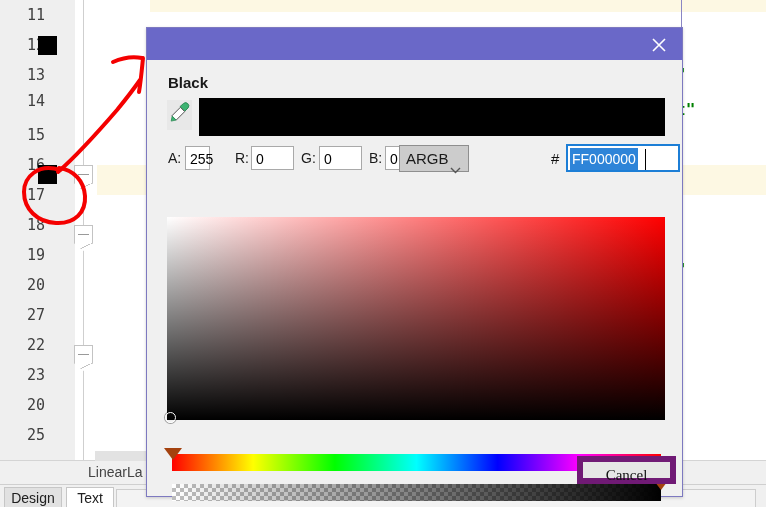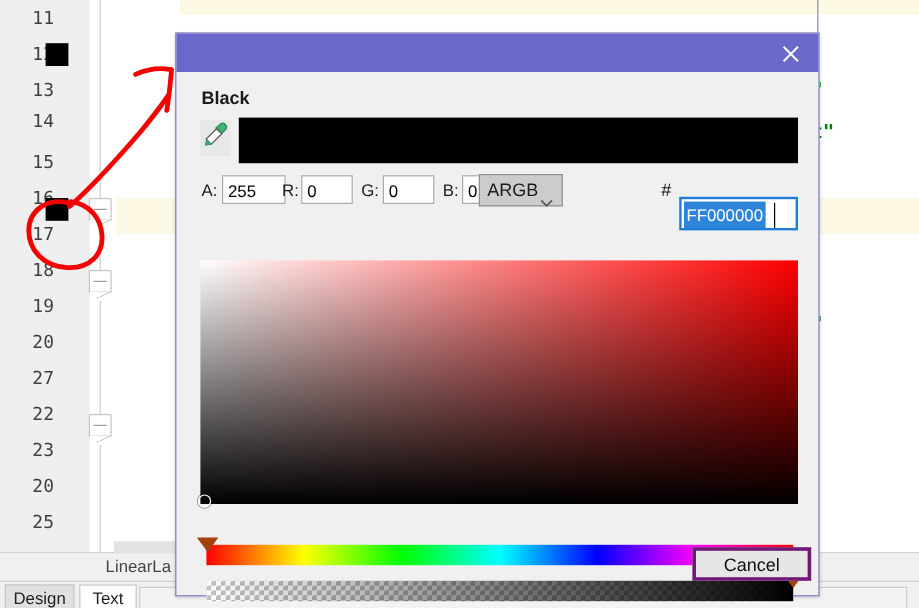--- a/index.html
+++ b/index.html
@@ -138,22 +138,22 @@
     font-size:14px;color:#000;padding-left:4px;
   }
   .combo{
     position:absolute;left:252px;top:1px;width:70px;height:27px;
     background:#cccccc;border:1px solid #8f8f8f;box-sizing:border-box;
     font-size:15px;color:#1a1a1a;line-height:25px;padding-left:6px;cursor:pointer;
   }
   .combo .chev{position:absolute;right:7px;top:10px;}
   .hash{position:absolute;left:404px;top:6px;font-size:15px;color:#111;}
   .hexbox{
-    position:absolute;left:419px;top:0;width:99px;height:28px;
-    background:#ffffff;border:2px solid #1c7ed6;box-sizing:border-box;cursor:text;margin-top:20px;
+    position:absolute;left:419px;top:0;width:114px;height:28px;
+    background:#ffffff;border:2px solid #1c7ed6;box-sizing:border-box;cursor:text;
   }
   .hexsel{
     position:absolute;left:2px;top:2px;height:22px;line-height:22px;
     background:#2e84d8;color:#ffffff;font-size:14px;padding:0 2px;
   }
   .caret{position:absolute;left:77px;top:3px;width:1px;height:21px;background:#000;}
 
   .sv{
     position:absolute;left:20px;top:157px;width:498px;height:203px;
     background:
@@ -185,21 +185,21 @@
     position:absolute;width:0;height:0;
     border-left:9px solid transparent;border-right:9px solid transparent;
     border-top:12px solid #a4420f;
   }
 
   .btn{
     position:absolute;height:28px;line-height:26px;text-align:center;
     font-size:15px;color:#111;background:#e6e6e6;box-sizing:border-box;cursor:pointer;
   }
   .btn.primary{border:3px solid #1a7fd4;background:#e8e8e8;line-height:22px;}
-  .btn.normal{border:3px solid #701a75;}
+  .btn.normal{border:6px solid #701a75;font-family:Liberation Serif, serif;}
 </style>
 </head>
 <body>
 
 <div id="ide">
 
   <div class="hl-row" style="top:165px;width:766px;"></div>
   <div class="hl-row" style="top:0px;width:766px;height:12px;left:150px;"></div>
 
   <div class="gutter">
@@ -277,21 +277,21 @@
         <path d="M16.5 3.5 a3.2 3.2 0 0 1 4.6 4.4 l-3.4 3.4 -4.8-4.6 z" fill="#3cb371" stroke="#2e8b57" stroke-width="1"></path>
         <path d="M13.4 7.3 l4.3 4.3 -8.6 8.6 -4.3-4.3 z" fill="#ffffff" stroke="#555" stroke-width="1"></path>
         <path d="M5.2 16.1 l3.9 3.9 -4.9 1.1 z" fill="#3cb371" stroke="#2e8b57" stroke-width="0.8"></path>
       </svg>
     </div>
 
     <div class="preview"></div>
 
     <div class="fields">
       <span class="flabel" style="left:21px;">A:</span>
-      <div class="fbox" style="left:38px;width:53px;">255</div>
+      <div class="fbox" style="left:38px;width:25px;">255</div>
 
       <span class="flabel" style="left:88px;">R:</span>
       <div class="fbox" style="left:104px;width:43px;">0</div>
 
       <span class="flabel" style="left:154px;">G:</span>
       <div class="fbox" style="left:172px;width:43px;">0</div>
 
       <span class="flabel" style="left:222px;">B:</span>
       <div class="fbox" style="left:238px;width:43px;">0</div>
 

